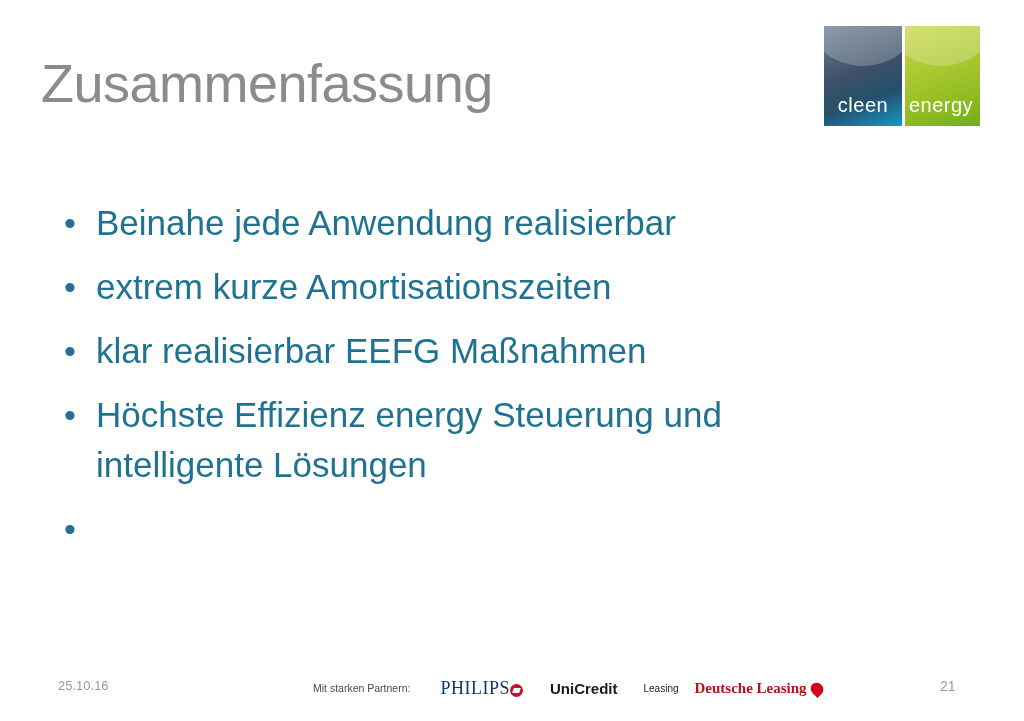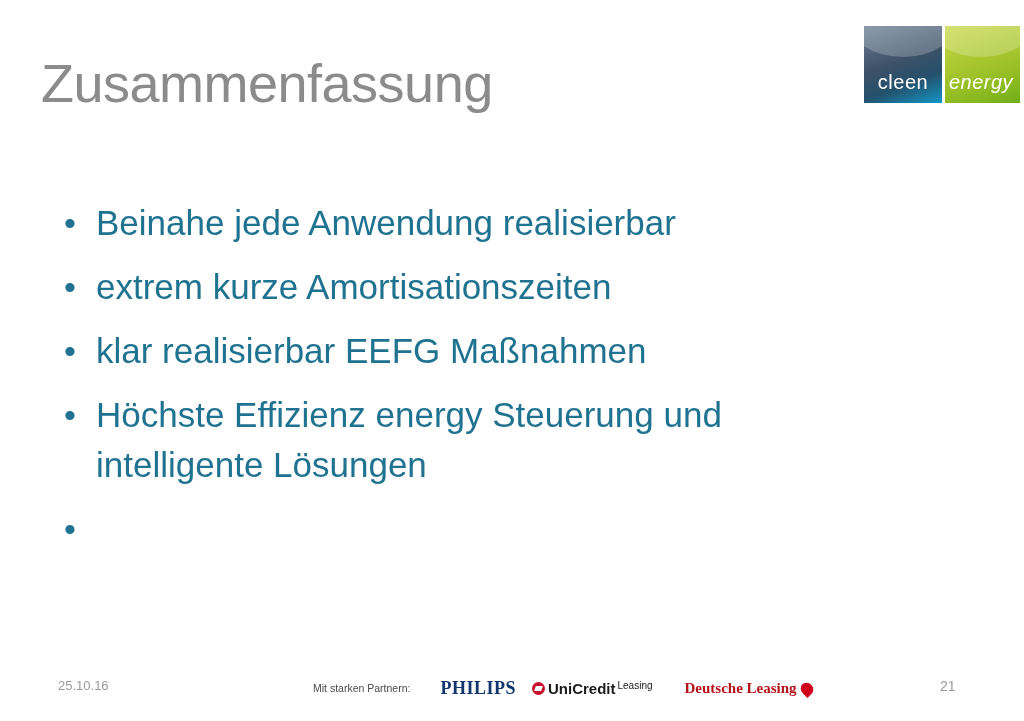--- a/index.html
+++ b/index.html
@@ -17,39 +17,38 @@
     position: relative;
     width: 1024px;
     height: 721px;
     background: #ffffff;
   }
 
   
   .logo {
     position: absolute;
     top: 26px;
-    left: 864px;
+    left: 824px;
     width: 156px;
-    height: 77px;
+    height: 100px;
     display: flex;
     background: #ffffff;
     border-radius: 17px;
   }
   .logo-half {
     position: relative;
     width: 50%;
     height: 100%;
     overflow: hidden;
   }
   .logo-left {
     background: linear-gradient(160deg, #6c7f93 0%, #3e5168 45%, #24506b 70%, #1496c6 100%);
   }
   .logo-right {
     background: linear-gradient(160deg, #c9d94a 0%, #a9c62f 45%, #8fbb22 75%, #6fae1b 100%);
-    font-style: italic;
   }
   .logo-left::after, .logo-right::after {
     content: "";
     position: absolute;
     left: -20%;
     top: -55%;
     width: 140%;
     height: 95%;
     background: rgba(255,255,255,0.22);
     border-radius: 0 0 60% 60%;
@@ -145,30 +144,30 @@
   }
   .partners-label {
     font-size: 10.5px;
     color: #4a4a4a;
     margin-right: 30px;
     font-family: "Liberation Sans", sans-serif;
     text-align: center;
   }
   .philips {
     font-size: 18px;
-    font-weight: bold;
+    font-weight: normal;
     color: #11376e;
     font-family: "Liberation Serif", serif;
     letter-spacing: 0.5px;
+  }
+  .unicredit {
+    display: flex;
+    align-items: center;
     margin-right: 16px;
-  }
-  .unicredit {
-    display: flex;
-    align-items: flex-start;
-    margin-right: 32px;
+    gap: 24px;
   }
   .unicredit-mark {
     display: inline-block;
     width: 13px;
     height: 13px;
     background: #c8102e;
     border-radius: 50%;
     margin-right: 3px;
     position: relative;
     top: 2px;

